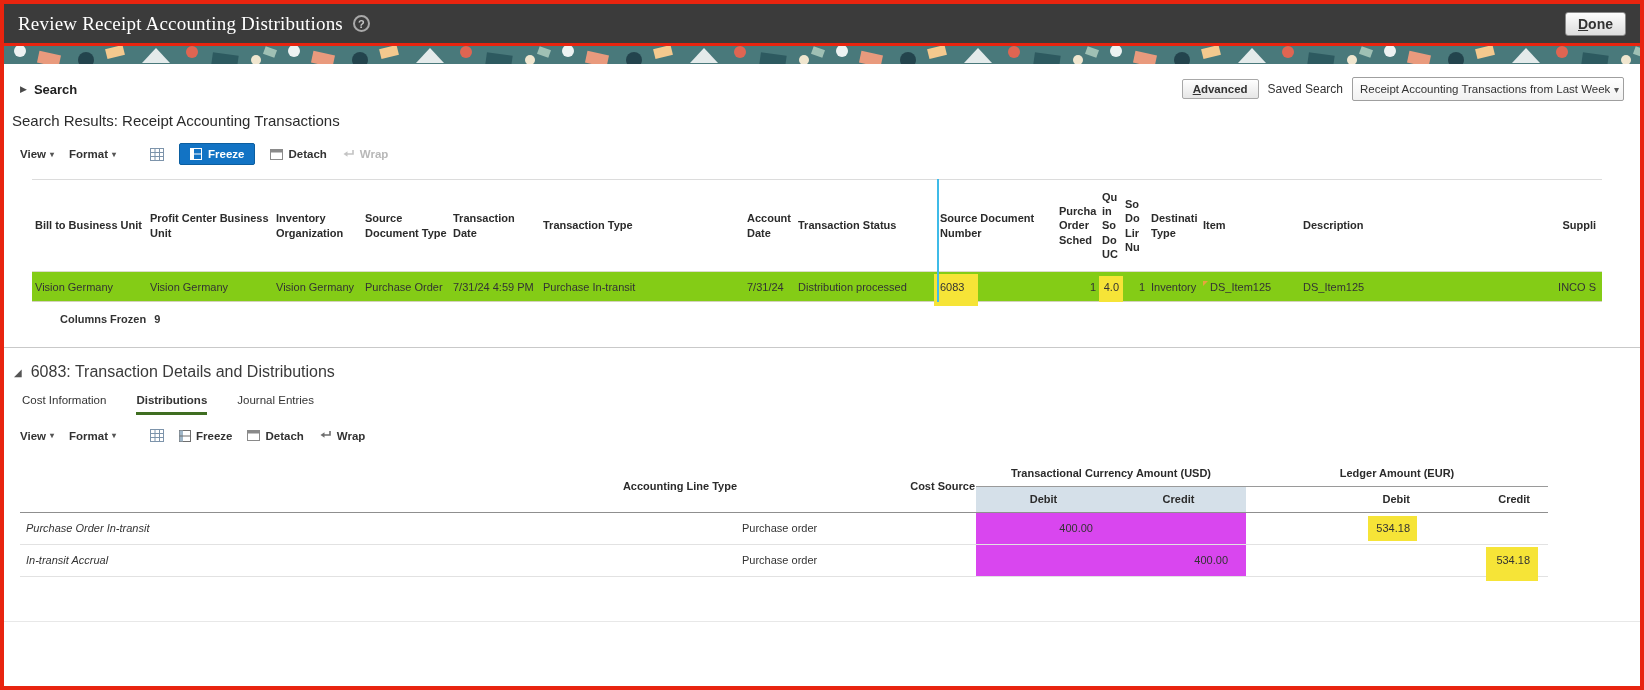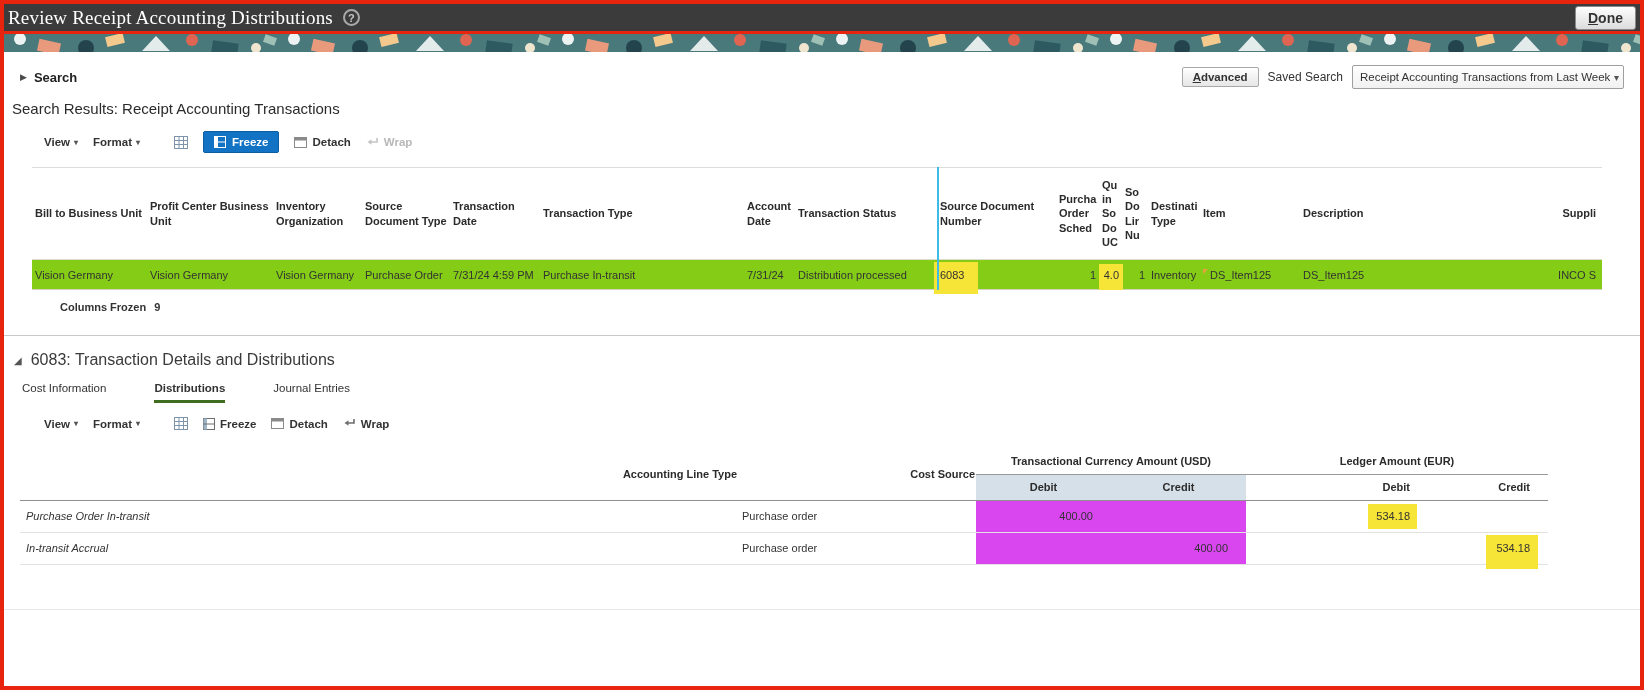--- a/index.html
+++ b/index.html
@@ -7,23 +7,23 @@
   body {
     width:1644px; height:690px;
     border:4px solid #e8240f;
     background:#ffffff;
     font-family:"Liberation Sans", sans-serif;
     color:#333; overflow:hidden;
   }
 
   
   .topbar {
-    height:30px; background:#3b3b3b;
+    height:42px; background:#3b3b3b;
     display:flex; align-items:center;
-    padding:0 4px;
+    padding:0 14px;
     border-bottom:3px solid #e8240f;
   }
   .topbar-title {
     font-family:"Liberation Serif", serif;
     font-size:19px; color:#ffffff; letter-spacing:.2px;
   }
   .help-icon {
     margin-left:10px; width:17px; height:17px; border-radius:50%;
     border:2px solid #a9a9a9; color:#c7c7c7;
     font-size:11px; font-weight:bold;
@@ -62,21 +62,21 @@
   .select-box .select-text { flex:1; white-space:nowrap; overflow:hidden; }
   .select-box .select-arrow { font-size:10px; color:#555; padding-left:4px; }
 
   
   .results-heading { font-size:15px; color:#2b2b2b; padding:9px 16px 0 8px; }
 
   
   .toolbar {
     display:flex; align-items:center; gap:15px;
     padding:14px 16px 8px 16px;
-    font-size:11.5px; font-weight:bold; color:#333;margin-left:24px;
+    font-size:11.5px; font-weight:bold; color:#333;
   }
   .menu-item { display:flex; align-items:center; gap:4px; cursor:pointer; }
   .menu-arrow { font-size:8px; color:#555; }
   .tool-item { display:flex; align-items:center; gap:5px; cursor:pointer; }
   .tool-item.disabled { color:#b8b8b8; }
   .freeze-active {
     display:flex; align-items:center; gap:6px;
     background:#1273c4; border:1px solid #0b5ea0; border-radius:2px;
     color:#fff; padding:4px 10px; cursor:pointer;
   }
@@ -115,21 +115,21 @@
 
   .divider { border-top:1px solid #c9c9c9; margin-top:22px; }
 
   
   .details-heading {
     display:flex; align-items:center; gap:9px;
     padding:15px 16px 0 10px; font-size:16px; color:#3a3a3a;
   }
   .disclosure-expanded { font-size:10px; color:#555; }
 
-  .tabs { display:flex; gap:48px; padding:13px 16px 0 18px; font-size:11.5px; color:#333; }
+  .tabs { display:flex; gap:30px; padding:13px 16px 0 18px; font-size:11.5px; color:#333; }
   .tab { padding-bottom:6px; cursor:pointer; }
   .tab.active { font-weight:bold; border-bottom:3px solid #3f6e21; }
 
   
   .dist-table {
     border-collapse:collapse; table-layout:fixed;
     width:1528px; margin:10px 0 0 16px;
     font-size:11px; color:#333;
   }
   .dist-table th { font-weight:bold; color:#2b2b2b; }

